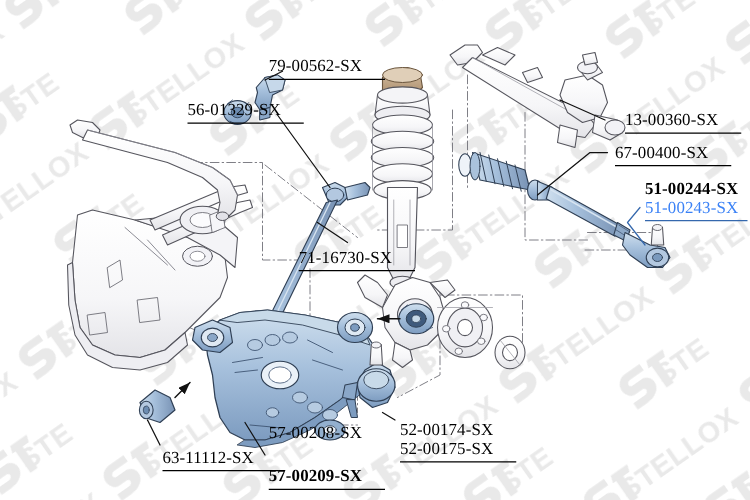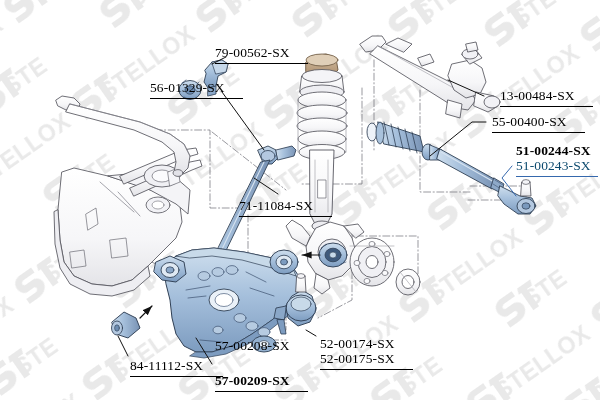--- a/index.html
+++ b/index.html
@@ -2,21 +2,21 @@
 <html><head>
 <meta charset="utf-8">
 <style>
   html,body{margin:0;padding:0;background:#fff;}
   #stage{position:relative;width:600px;height:400px;background:#ffffff;overflow:hidden;
          font-family:"Liberation Serif", serif;}
   #wm{position:absolute;left:0;top:0;width:600px;height:400px;pointer-events:none;}
   #art{position:absolute;left:0;top:0;width:600px;height:400px;}
   .lbl{position:absolute;white-space:nowrap;font-family:"Liberation Serif", serif;
        font-size:13.5px;color:#000;letter-spacing:0.1px;line-height:15px;}
-  .lbl.blue{color:#0c4a6e;}
+  .lbl.blue{color:#3b82f6;}
   .ul{position:absolute;height:1px;background:#000;}
   .ul.blue{background:#3568ad;}
 </style>
 </head>
 <body>
 
 <div id="stage">
 
   <svg id="wm" viewBox="0 0 600 400" xmlns="http://www.w3.org/2000/svg">
     <defs>
@@ -335,40 +335,40 @@
     <div class="lbl" style="left:215px;top:45px;">79-00562-SX</div>
     <div class="ul" style="left:215px;top:63px;width:93px;"></div>
   </div>
 
   <div>
     <div class="lbl" style="left:150px;top:80px;">56-01329-SX</div>
     <div class="ul" style="left:150px;top:98px;width:93px;"></div>
   </div>
 
   <div>
-    <div class="lbl" style="left:500px;top:88px;">13-00484-SX</div>
+    <div class="lbl" style="left:500px;top:88px;">13-00360-SX</div>
     <div class="ul" style="left:500px;top:106px;width:93px;"></div>
   </div>
 
   <div>
-    <div class="lbl" style="left:492px;top:114px;">55-00400-SX</div>
+    <div class="lbl" style="left:492px;top:114px;">67-00400-SX</div>
     <div class="ul" style="left:492px;top:132px;width:93px;"></div>
   </div>
 
   <div>
     <div class="lbl" style="left:516px;top:143px;font-weight:bold;">51-00244-SX</div>
   </div>
 
   <div>
     <div class="lbl blue" style="left:516px;top:158px;">51-00243-SX</div>
     <div class="ul blue" style="left:516px;top:176px;width:82px;"></div>
   </div>
 
   <div>
-    <div class="lbl" style="left:239px;top:198px;">71-11084-SX</div>
+    <div class="lbl" style="left:239px;top:198px;">71-16730-SX</div>
     <div class="ul" style="left:239px;top:216px;width:93px;"></div>
   </div>
 
   <div>
     <div class="lbl" style="left:320px;top:336px;">52-00174-SX</div>
   </div>
 
   <div>
     <div class="lbl" style="left:320px;top:351px;">52-00175-SX</div>
     <div class="ul" style="left:320px;top:369px;width:93px;"></div>
@@ -377,17 +377,17 @@
   <div>
     <div class="lbl" style="left:215px;top:338px;">57-00208-SX</div>
   </div>
 
   <div>
     <div class="lbl" style="left:215px;top:373px;font-weight:bold;">57-00209-SX</div>
     <div class="ul" style="left:215px;top:391px;width:93px;"></div>
   </div>
 
   <div>
-    <div class="lbl" style="left:130px;top:358px;">84-11112-SX</div>
+    <div class="lbl" style="left:130px;top:358px;">63-11112-SX</div>
     <div class="ul" style="left:130px;top:376px;width:93px;"></div>
   </div>
 
 </div>
 
 </body></html>

